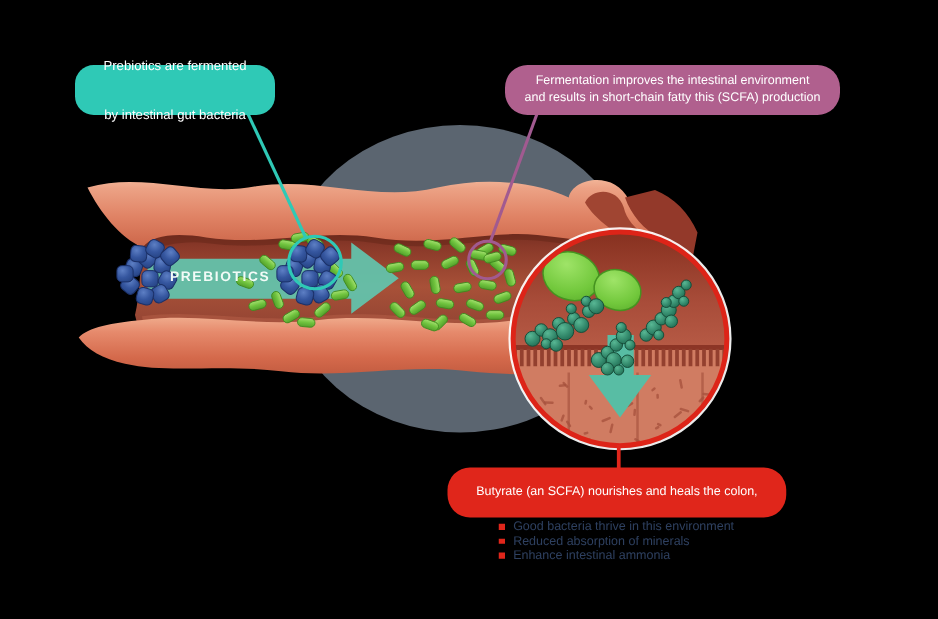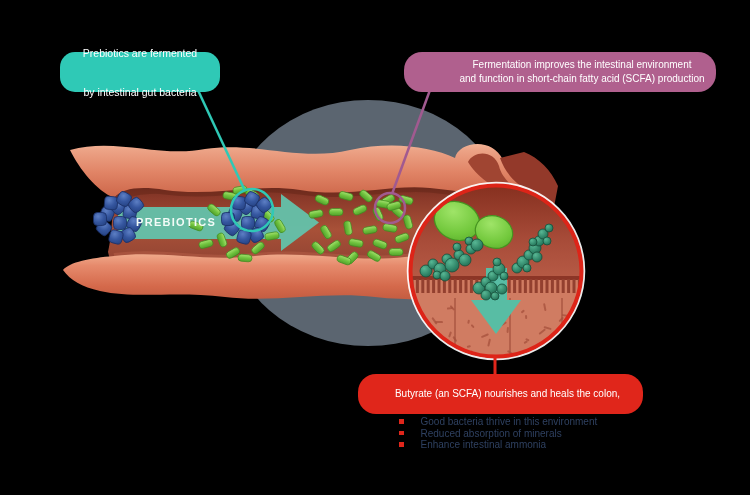--- a/index.html
+++ b/index.html
@@ -3,26 +3,26 @@
 <meta charset="utf-8">
 <style>
   html,body{margin:0;padding:0;background:#000;}
   #stage{position:relative;width:750px;height:495px;background:#000;overflow:hidden;
          font-family:"Liberation Sans",sans-serif;}
   #art{position:absolute;left:0;top:0;z-index:1;}
   .callout{position:absolute;z-index:3;display:flex;flex-direction:column;justify-content:center;
            text-align:center;color:#fff;border-radius:18px;font-weight:500;}
   .co-line{white-space:nowrap;}
   #callout-prebiotics{left:60px;top:52px;width:160px;height:40px;font-size:10.5px;line-height:14px;border-radius:15px;}
-  #callout-fermentation{left:404px;top:52px;width:268px;height:40px;font-size:10px;line-height:14px;padding-left:44px;}
+  #callout-fermentation{left:404px;top:52px;width:268px;height:40px;font-size:10px;line-height:14px;}
   #callout-butyrate{left:358px;top:374px;width:271px;height:40px;font-size:10px;line-height:14px;}
   #prebiotics-label{position:absolute;z-index:2;left:136px;top:216px;width:80px;text-align:center;
       color:#f2fbf7;font-size:11px;font-weight:600;letter-spacing:1.3px;}
   #benefits-list{position:absolute;z-index:3;left:399px;top:416px;}
-  .benefit-row{display:flex;align-items:center;height:11px;margin-bottom:0.5px;gap:10px;}
+  .benefit-row{display:flex;align-items:center;height:11px;margin-bottom:0.5px;}
   .bullet-sq{width:4.5px;height:4.5px;margin-right:7px;flex:0 0 auto;}
   .benefit-text{font-size:10px;color:#2e4060;font-weight:500;white-space:nowrap;line-height:11px;}
 </style>
 </head>
 <body>
 
 <div id="stage">
 
   <svg id="art" width="750" height="495" viewBox="0 0 750 495">
     <defs>
@@ -300,24 +300,24 @@
     <line x1="495" y1="356" x2="495" y2="378" stroke="#e0261b" stroke-width="3"></line>
   </svg>
 
   <div class="callout" id="callout-prebiotics" style="background: rgb(47, 201, 182); gap: 25px;">
     <div class="co-line">Prebiotics are fermented</div>
     <div class="co-line">by intestinal gut bacteria</div>
   </div>
 
   <div class="callout" id="callout-fermentation" style="background: rgb(176, 96, 142);">
     <div class="co-line">Fermentation improves the intestinal environment</div>
-    <div class="co-line">and function in short-chain fatty acid (SCFA) production</div>
+    <div class="co-line">and results in short-chain fatty this (SCFA) production</div>
   </div>
 
-  <div class="callout" id="callout-butyrate" style="background: rgb(224, 38, 27); padding-left: 14px;">
+  <div class="callout" id="callout-butyrate" style="background: rgb(224, 38, 27);">
     <div class="co-line">Butyrate (an SCFA) nourishes and heals the colon,</div>
   </div>
 
   <div id="prebiotics-label">PREBIOTICS</div>
 
   <div id="benefits-list">
     <div class="benefit-row">
       <span class="bullet-sq" style="background: rgb(224, 38, 27);"></span>
       <span class="benefit-text">Good bacteria thrive in this environment</span>
     </div>

